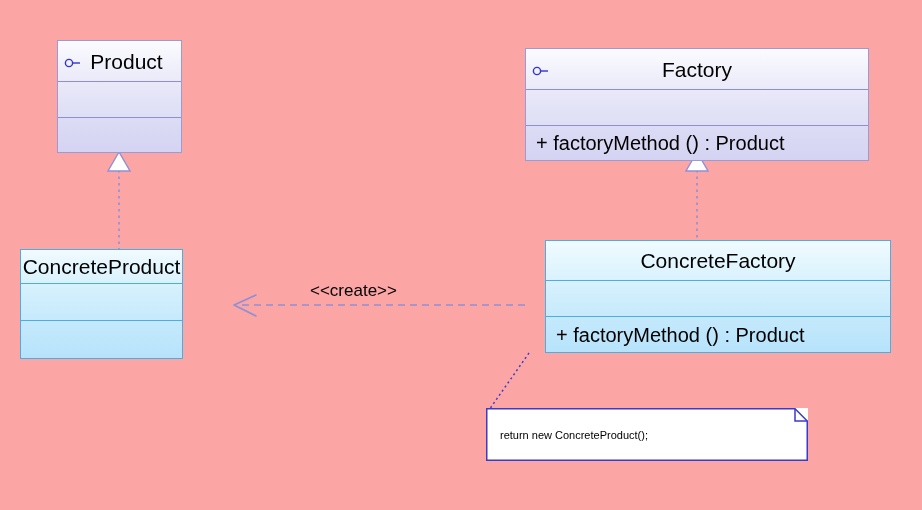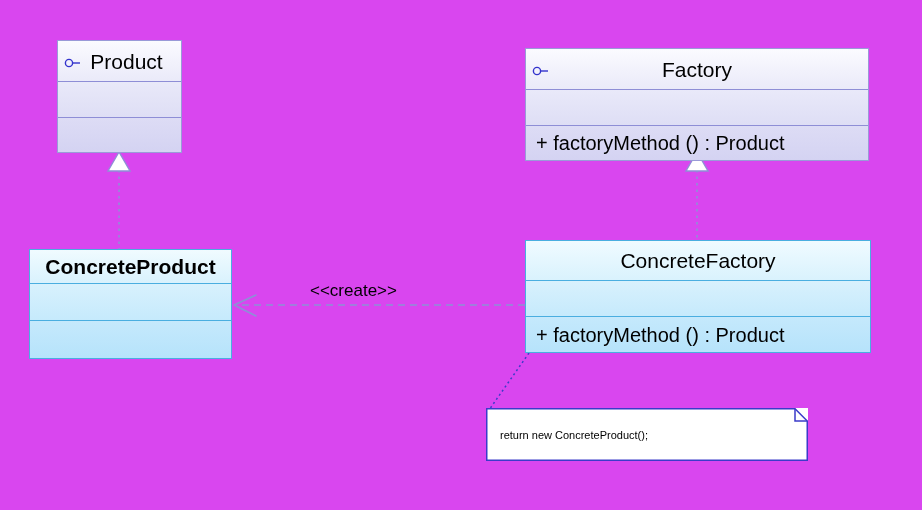--- a/index.html
+++ b/index.html
@@ -8,21 +8,21 @@
     padding: 0;
     background: #ffffff;
   }
   body {
     font-family: "Liberation Sans", sans-serif;
   }
   #diagram-canvas {
     position: relative;
     width: 922px;
     height: 510px;
-    background: #d946ef;
+    background: #fca5a5;
     overflow: hidden;
   }
   #edge-layer {
     position: absolute;
     left: 0;
     top: 0;
     width: 922px;
     height: 510px;
     pointer-events: none;
   }
@@ -186,29 +186,29 @@
         </svg>
       </span>
       <span class="class-name">Factory</span>
     </div>
     <div class="row attr-row" style="height:36px;"></div>
     <div class="row op-row member-row" style="height:35px;">
       <span class="member-text">+ factoryMethod () : Product</span>
     </div>
   </div>
 
-  <div class="uml-class concrete-box" style="left:29px; top:249px; width:203px; height:110px;font-weight:bold;">
+  <div class="uml-class concrete-box" style="left:20px; top:249px; width:163px; height:110px;">
     <div class="row name-row" style="height:33px;">
       <span class="class-name">ConcreteProduct</span>
     </div>
     <div class="row attr-row" style="height:37px;"></div>
     <div class="row op-row" style="height:38px;"></div>
   </div>
 
-  <div class="uml-class concrete-box" style="left:525px; top:240px; width:346px; height:113px;">
+  <div class="uml-class concrete-box" style="left:545px; top:240px; width:346px; height:113px;">
     <div class="row name-row" style="height:39px;">
       <span class="class-name">ConcreteFactory</span>
     </div>
     <div class="row attr-row" style="height:36px;"></div>
     <div class="row op-row member-row" style="height:36px;">
       <span class="member-text">+ factoryMethod () : Product</span>
     </div>
   </div>
 
   <div class="edge-label" style="left:310px; top:281px;">&lt;&lt;create&gt;&gt;</div>

